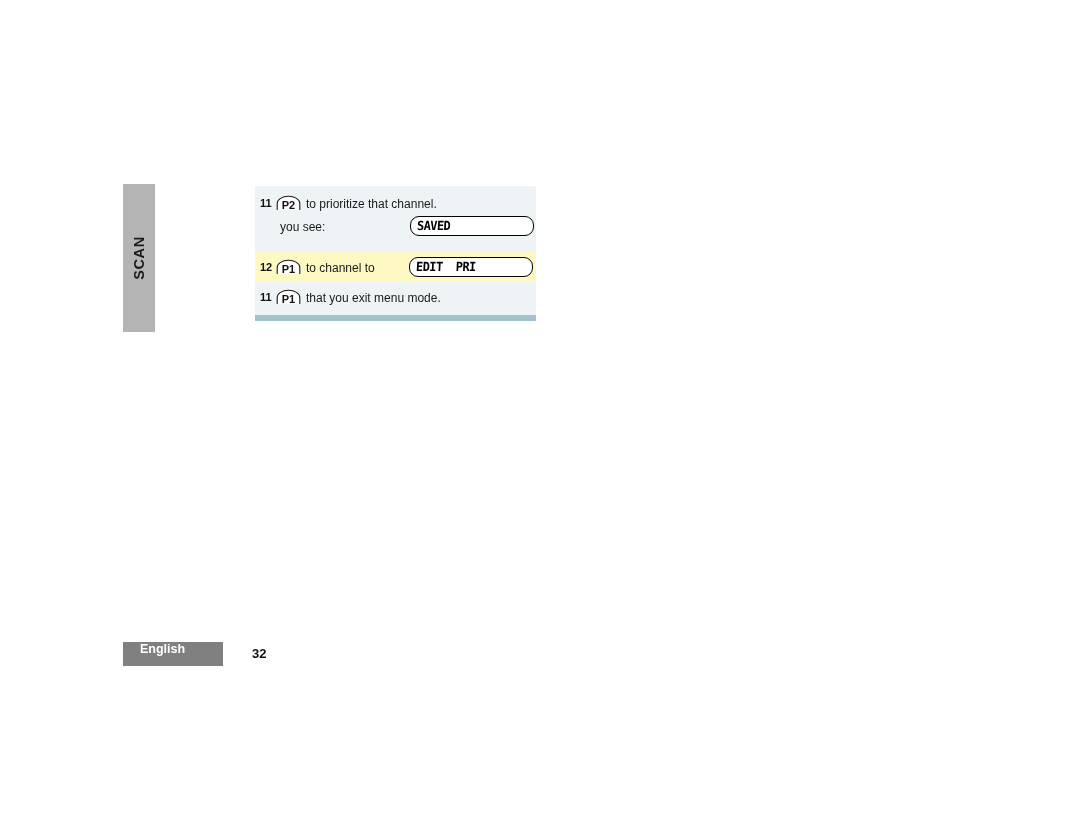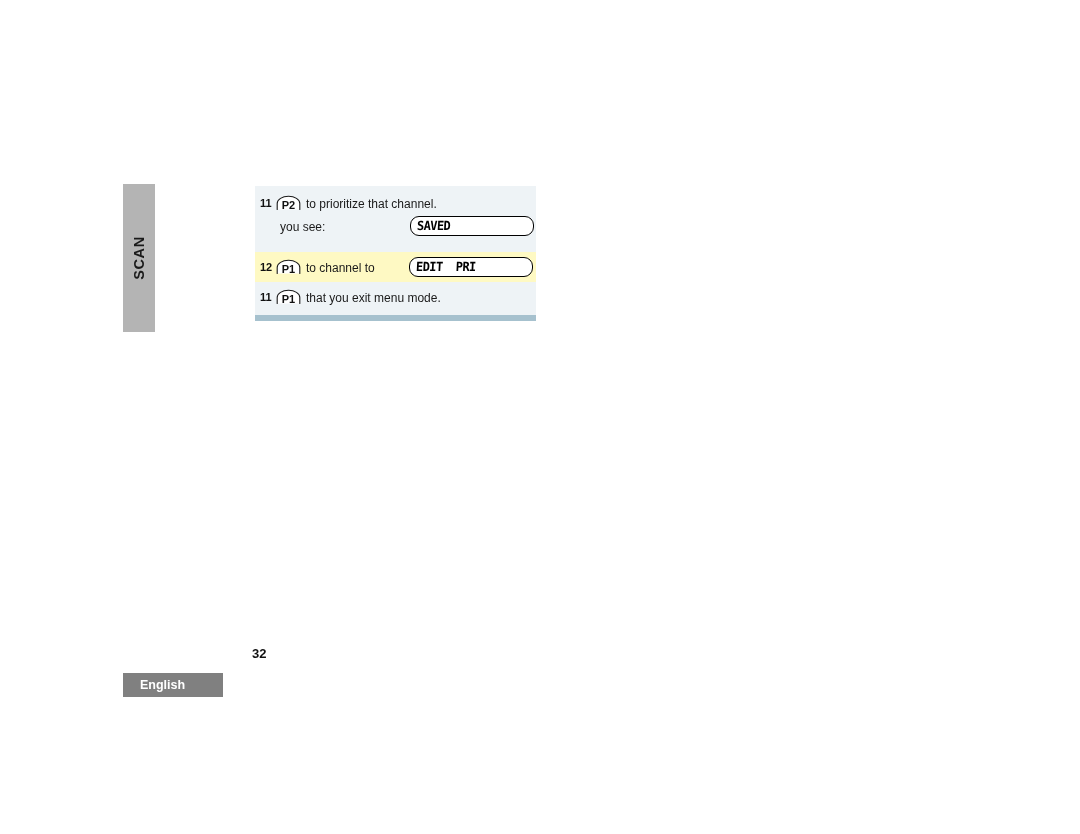--- a/index.html
+++ b/index.html
@@ -143,26 +143,26 @@
   .table-gap {
     width: 281px;
     height: 3px;
     background: #eef3f6;
   }
 
   
   .footer-badge {
     position: absolute;
     left: 123px;
-    top: 673px;
+    top: 642px;
     width: 100px;
     height: 24px;
     background: #808080;
     display: flex;
-    align-items: center;
+    align-items: flex-start;
   }
   .footer-badge-label {
     color: #ffffff;
     font-size: 12.5px;
     font-weight: bold;
     padding-left: 17px;
   }
   .page-number {
     position: absolute;
     left: 252px;

